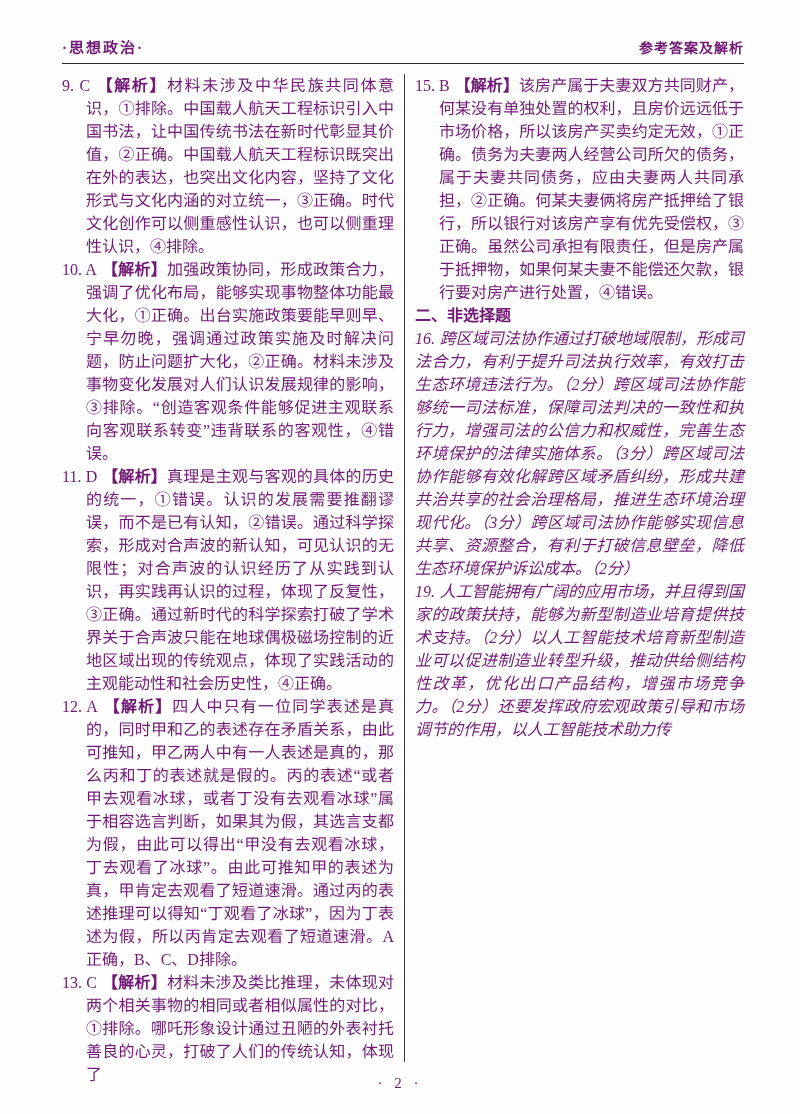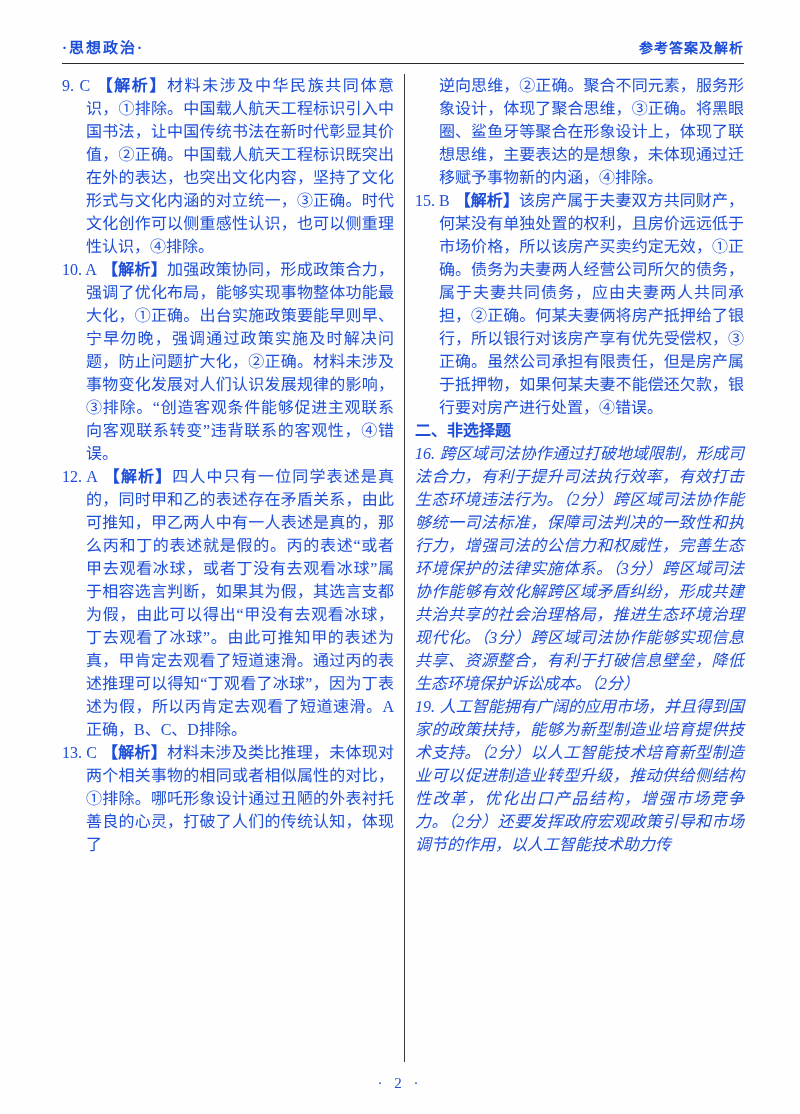--- a/index.html
+++ b/index.html
@@ -6,21 +6,21 @@
     margin: 0;
     padding: 0;
     background: #ffffff;
   }
   .page {
     position: relative;
     width: 800px;
     height: 1114px;
     background: #fefefe;
     font-family: "Liberation Serif", "DejaVu Serif", serif;
-    color: #1d4ed8;
+    color: #701a75;
     overflow: hidden;
   }
   .header {
     position: absolute;
     top: 36px;
     left: 62px;
     right: 56px;
     display: flex;
     justify-content: space-between;
     align-items: baseline;
@@ -103,28 +103,28 @@
     <span class="h-left">·思想政治·</span>
     <span class="h-right">参考答案及解析</span>
   </div>
   <div class="header-rule"></div>
 
   <div class="columns">
 
     <div class="col col-left">
       <p class="item hang"><span class="label">9. C</span><b class="tag">【解析】</b><span class="txt">材料未涉及中华民族共同体意识，①排除。中国载人航天工程标识引入中国书法，让中国传统书法在新时代彰显其价值，②正确。中国载人航天工程标识既突出在外的表达，也突出文化内容，坚持了文化形式与文化内涵的对立统一，③正确。时代文化创作可以侧重感性认识，也可以侧重理性认识，④排除。</span></p>
       <p class="item hang"><span class="label">10. A</span><b class="tag">【解析】</b><span class="txt">加强政策协同，形成政策合力，强调了优化布局，能够实现事物整体功能最大化，①正确。出台实施政策要能早则早、宁早勿晚，强调通过政策实施及时解决问题，防止问题扩大化，②正确。材料未涉及事物变化发展对人们认识发展规律的影响，③排除。“创造客观条件能够促进主观联系向客观联系转变”违背联系的客观性，④错误。</span></p>
+      <p class="item hang"><span class="label">11. D</span><b class="tag">【解析】</b><span class="txt">真理是主观与客观的具体的历史的统一，①错误。认识的发展需要推翻谬误，而不是已有认知，②错误。通过科学探索，形成对合声波的新认知，可见认识的无限性；对合声波的认识经历了从实践到认识，再实践再认识的过程，体现了反复性，③正确。通过新时代的科学探索打破了学术界关于合声波只能在地球偶极磁场控制的近地区域出现的传统观点，体现了实践活动的主观能动性和社会历史性，④正确。</span></p>
       <p class="item hang"><span class="label">12. A</span><b class="tag">【解析】</b><span class="txt">四人中只有一位同学表述是真的，同时甲和乙的表述存在矛盾关系，由此可推知，甲乙两人中有一人表述是真的，那么丙和丁的表述就是假的。丙的表述“或者甲去观看冰球，或者丁没有去观看冰球”属于相容选言判断，如果其为假，其选言支都为假，由此可以得出“甲没有去观看冰球，丁去观看了冰球”。由此可推知甲的表述为真，甲肯定去观看了短道速滑。通过丙的表述推理可以得知“丁观看了冰球”，因为丁表述为假，所以丙肯定去观看了短道速滑。A 正确，B、C、D排除。</span></p>
       <p class="item hang"><span class="label">13. C</span><b class="tag">【解析】</b><span class="txt">材料未涉及类比推理，未体现对两个相关事物的相同或者相似属性的对比，①排除。哪吒形象设计通过丑陋的外表衬托善良的心灵，打破了人们的传统认知，体现了</span></p>
     </div>
 
     <div class="v-divider"></div>
 
     <div class="col col-right">
-      <p class="item cont">逆向思维，②正确。聚合不同元素，服务形象设计，体现了聚合思维，③正确。将黑眼圈、鲨鱼牙等聚合在形象设计上，体现了联想思维，主要表达的是想象，未体现通过迁移赋予事物新的内涵，④排除。</p>
       <p class="item hang"><span class="label">15. B</span><b class="tag">【解析】</b><span class="txt">该房产属于夫妻双方共同财产，何某没有单独处置的权利，且房价远远低于市场价格，所以该房产买卖约定无效，①正确。债务为夫妻两人经营公司所欠的债务，属于夫妻共同债务，应由夫妻两人共同承担，②正确。何某夫妻俩将房产抵押给了银行，所以银行对该房产享有优先受偿权，③正确。虽然公司承担有限责任，但是房产属于抵押物，如果何某夫妻不能偿还欠款，银行要对房产进行处置，④错误。</span></p>
       <p class="section-title">二、非选择题</p>
       <p class="item flush"><span class="label">16.</span><span class="txt">跨区域司法协作通过打破地域限制，形成司法合力，有利于提升司法执行效率，有效打击生态环境违法行为。（2分）跨区域司法协作能够统一司法标准，保障司法判决的一致性和执行力，增强司法的公信力和权威性，完善生态环境保护的法律实施体系。（3分）跨区域司法协作能够有效化解跨区域矛盾纠纷，形成共建共治共享的社会治理格局，推进生态环境治理现代化。（3分）跨区域司法协作能够实现信息共享、资源整合，有利于打破信息壁垒，降低生态环境保护诉讼成本。（2分）</span></p>
       <p class="item flush"><span class="label">19.</span><span class="txt">人工智能拥有广阔的应用市场，并且得到国家的政策扶持，能够为新型制造业培育提供技术支持。（2分）以人工智能技术培育新型制造业可以促进制造业转型升级，推动供给侧结构性改革，优化出口产品结构，增强市场竞争力。（2分）还要发挥政府宏观政策引导和市场调节的作用，以人工智能技术助力传</span></p>
     </div>
 
   </div>
 
   <div class="footer">
     <span>· 2 ·</span>

